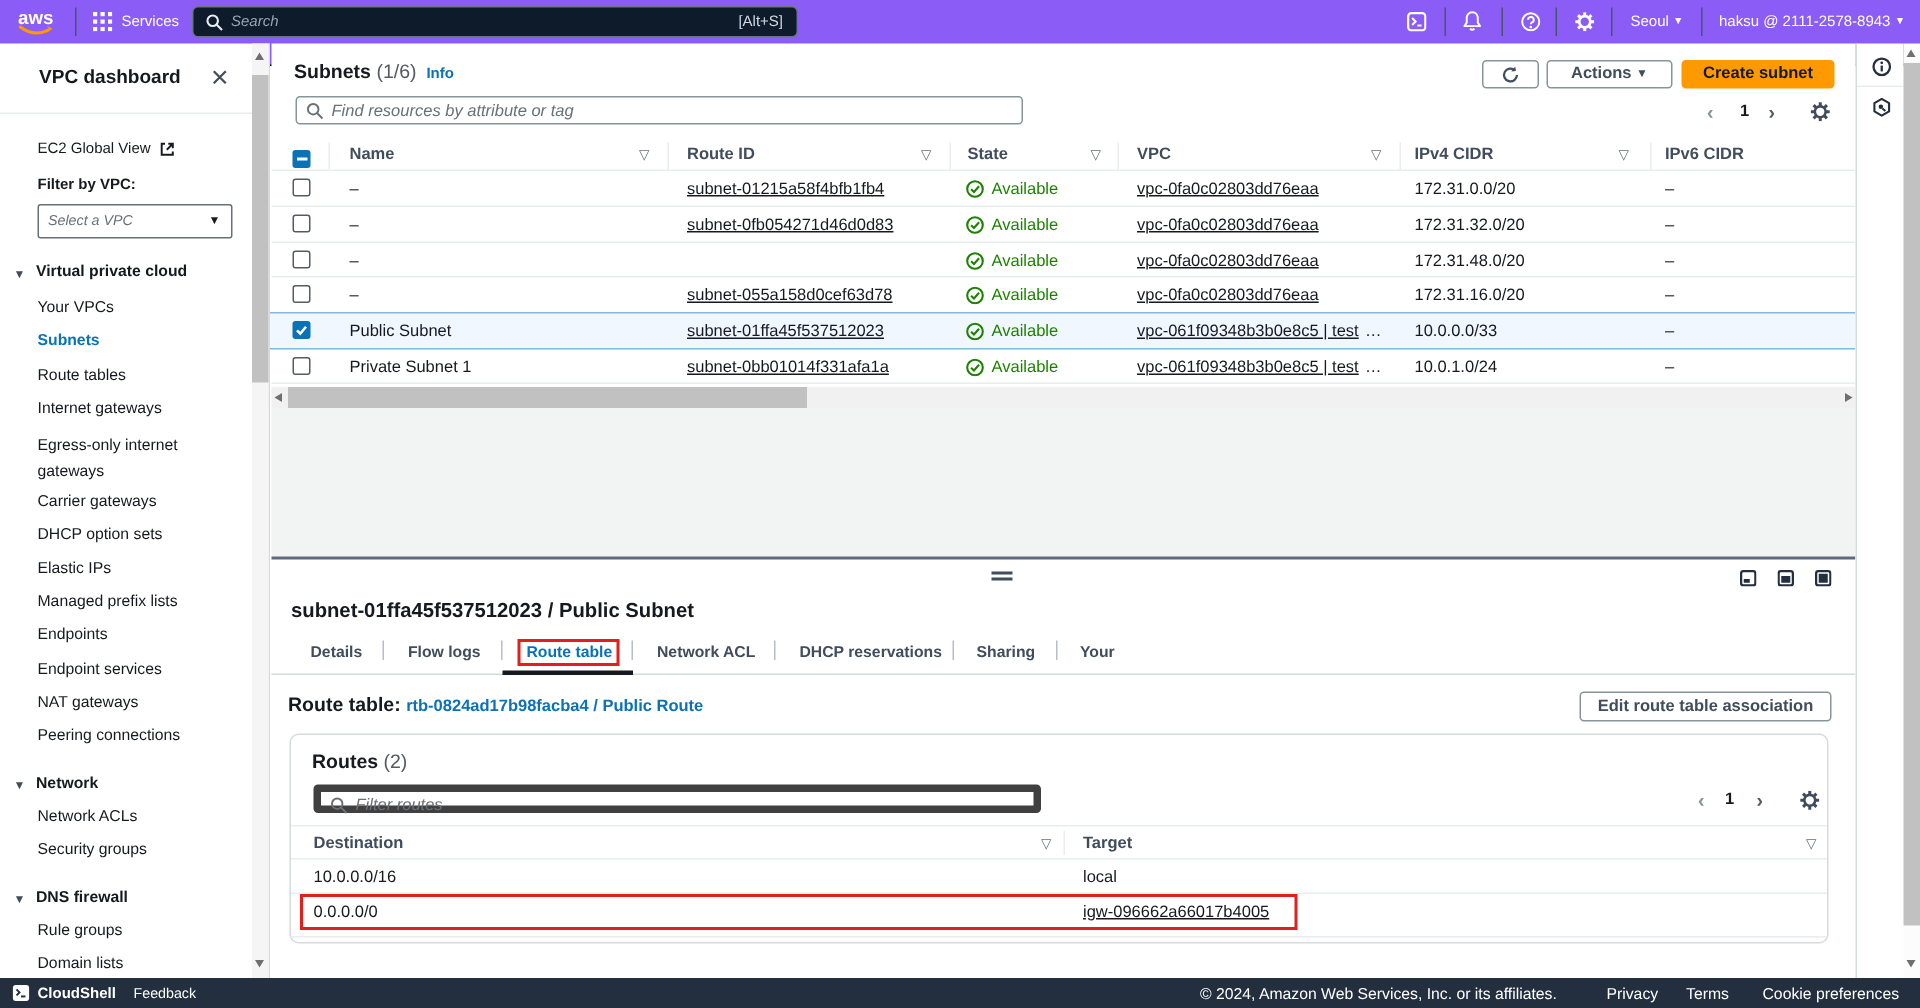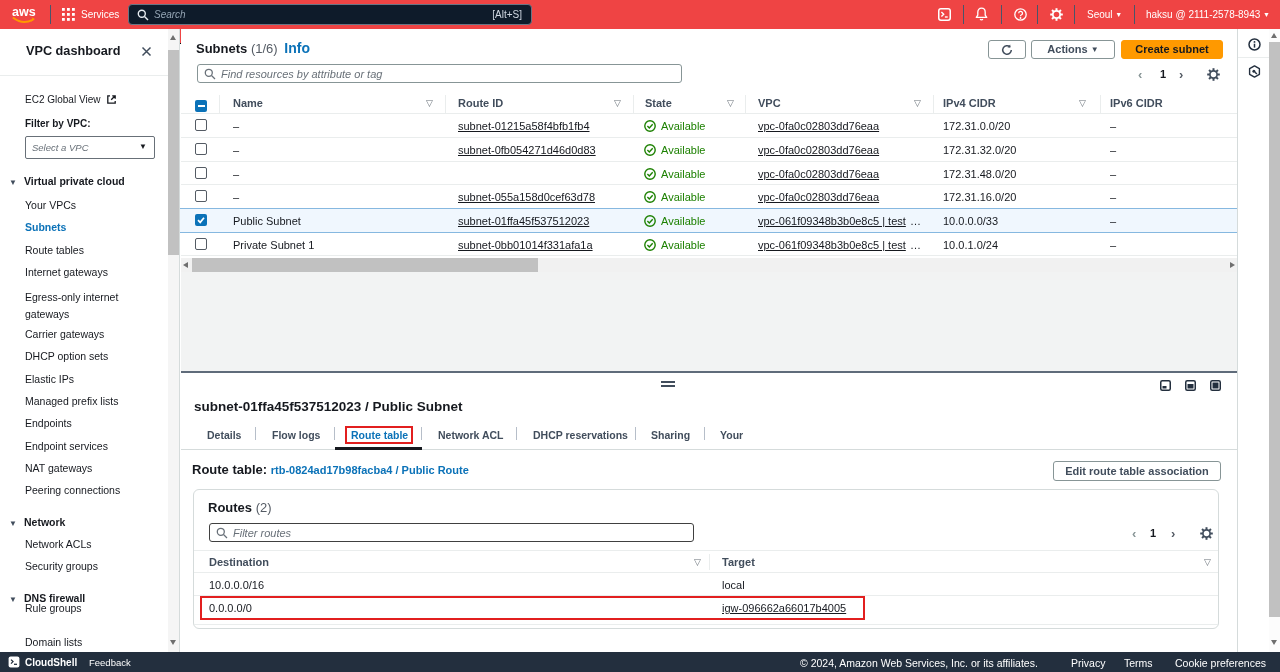--- a/index.html
+++ b/index.html
@@ -6,21 +6,21 @@
   html,body { width:1280px; height:672px; overflow:hidden; }
   body { font-family:"Liberation Sans", sans-serif; font-size:11px; color:#16191f; background:#fff; }
   #app { position:relative; width:1280px; height:672px; overflow:hidden; }
   .abs { position:absolute; }
   a { text-decoration:none; }
   .lnk { color:#0b72b8; }
   .lnku { color:#0b72b8; text-decoration:underline; }
   .bold { font-weight:bold; }
 
   
-  #nav { position:absolute; left:0; top:0; width:1280px; height:44px; background:#ef4444; border-bottom:1px solid #070b11; }
+  #nav { position:absolute; left:0; top:0; width:1280px; height:44px; background:#8b5cf6; border-bottom:1px solid #070b11; }
   #nav .vdiv { position:absolute; top:5px; width:1px; height:19px; background:#48556a; }
   .navtxt { color:#fff; font-size:10px; white-space:nowrap; }
 
   
   #side { position:absolute; left:0; top:29px; width:180px; height:623px; background:#fff; border-right:1px solid #d5dbdb; }
   .sitem { position:absolute; left:25px; font-size:10.5px; color:#16191f; white-space:nowrap; }
   .shead { position:absolute; left:24px; font-size:10.5px; color:#16191f; font-weight:bold; white-space:nowrap; }
   .sarrow { position:absolute; left:9px; font-size:8px; color:#414d5c; }
 
   
@@ -161,32 +161,32 @@
     <div class="sitem" style="top:388px">Endpoints</div>
     <div class="sitem" style="top:411px">Endpoint services</div>
     <div class="sitem" style="top:433px">NAT gateways</div>
     <div class="sitem" style="top:455px">Peering connections</div>
     <div class="sarrow" style="top:490px">▼</div>
     <div class="shead" style="top:487px">Network</div>
     <div class="sitem" style="top:509px">Network ACLs</div>
     <div class="sitem" style="top:531px">Security groups</div>
     <div class="sarrow" style="top:566px">▼</div>
     <div class="shead" style="top:563px">DNS firewall</div>
-    <div class="sitem" style="top:573px">Rule groups</div>
+    <div class="sitem" style="top:585px">Rule groups</div>
     <div class="sitem" style="top:607px">Domain lists</div>
 
     <div class="sbtrack" style="left:168px;top:0;width:11px;height:623px;background:#f5f5f5;"></div>
     <div class="tri-up" style="left:170px;top:6px;"></div>
     <div class="sbthumb" style="left:168px;top:21px;width:11px;height:205px;"></div>
     <div class="tri-dn" style="left:170px;top:611px;"></div>
   </div>
 
   <div id="main">
 
-    <div class="abs" style="left:15px;top:11px;font-size:13px;"><span class="bold">Subnets</span> <span class="hdrgray">(1/6)</span> <span class="lnk bold" style="font-size:14px;margin-left:3px;">Info</span></div>
+    <div class="abs" style="left:15px;top:11px;font-size:13px;"><span class="bold">Subnets</span> <span class="hdrgray">(1/6)</span> <span class="lnk bold" style="font-size:10px;margin-left:3px;">Info</span></div>
 
     <div class="btn" style="left:807px;top:11px;width:38px;height:19px;">
       <svg style="margin-top:3px" width="12" height="12" viewBox="0 0 12 12">
         <path d="M10.3 6 A4.3 4.3 0 1 1 9 2.9" stroke="#414d5c" stroke-width="1.5" fill="none"></path>
         <path d="M9.2 0.4 L9.5 3.4 L6.5 3.6 Z" fill="#414d5c"></path>
       </svg>
     </div>
     <div class="btn" style="left:850px;top:11px;width:84px;height:19px;line-height:17px;">Actions <span style="font-size:8px;position:relative;top:-1px;">▼</span></div>
     <div class="btn" style="left:940px;top:11px;width:102px;height:19px;line-height:17px;background:#f90;border-color:#f90;color:#16191f;">Create subnet</div>
 
@@ -359,21 +359,21 @@
     <div class="tab" style="left:539px;top:400px;">Your</div>
     <div class="abs" style="left:0;top:420px;width:1056px;height:1px;background:#d5dbdb;"></div>
     <div class="abs" style="left:154px;top:417.5px;width:87px;height:3px;background:#16191f;"></div>
     <div class="abs" style="left:164px;top:397px;width:68px;height:18px;border:2.5px solid #e21f1f;"></div>
 
     <div class="abs" style="left:11px;top:433px;font-size:13px;"><span class="bold">Route table:</span> <a class="lnk bold" style="font-size:11px;">rtb-0824ad17b98facba4 / Public Route</a></div>
     <div class="btn" style="left:872px;top:432px;width:168px;height:20px;line-height:18px;">Edit route table association</div>
 
     <div class="abs" style="left:12px;top:460px;width:1026px;height:140px;border:1px solid #d5dbdb;border-radius:6px;background:#fff;">
       <div class="abs" style="left:14px;top:10px;font-size:13px;"><span class="bold">Routes</span> <span class="hdrgray">(2)</span></div>
-      <div class="abs" style="left:15px;top:33px;width:485px;height:19px;border:1px solid #404040;border-radius:3px;">
+      <div class="abs" style="left:15px;top:33px;width:485px;height:19px;border:5px solid #404040;border-radius:3px;">
         <svg class="abs" style="left:6px;top:3px" width="12" height="12" viewBox="0 0 12 12">
           <circle cx="4.8" cy="4.8" r="3.5" stroke="#687078" stroke-width="1.3" fill="none"></circle>
           <line x1="7.5" y1="7.5" x2="11" y2="11" stroke="#687078" stroke-width="1.3"></line>
         </svg>
         <div class="abs" style="left:23px;top:3px;color:#687078;font-style:italic;font-size:11px;">Filter routes</div>
       </div>
       <div class="pgl" style="left:938px;top:36px;">‹</div>
       <div class="abs bold" style="left:956px;top:37px;font-size:11px;">1</div>
       <div class="pgr" style="left:977px;top:36px;">›</div>
       <svg class="abs" style="left:1006px;top:37px" width="13" height="13" viewBox="0 0 13 13">

